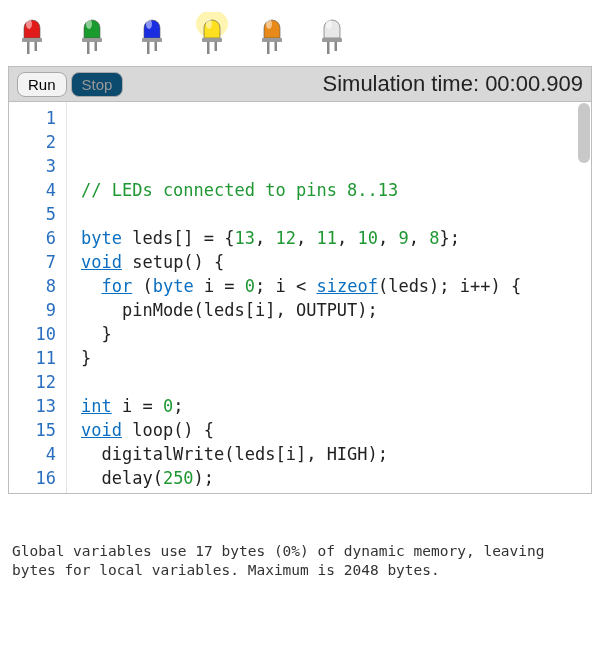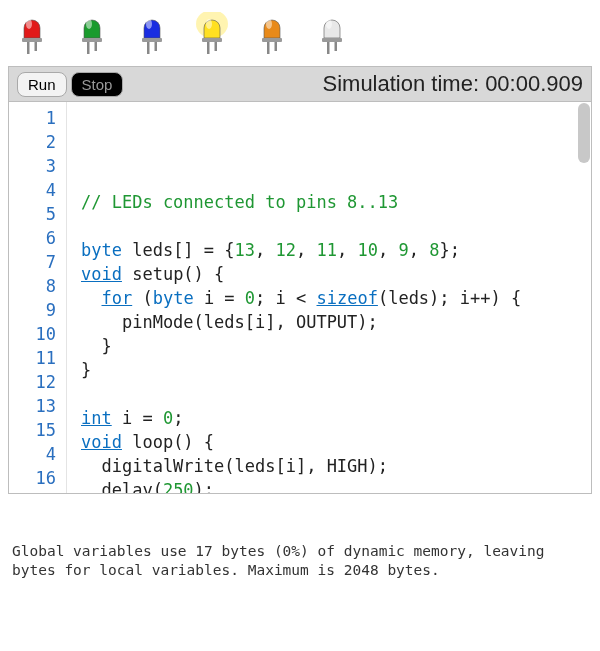--- a/index.html
+++ b/index.html
@@ -28,21 +28,21 @@
     padding: 3px 10px;
     margin-right: 4px;
     background: #f3f3f3;
     border: 1px solid #a9a9a9;
     border-radius: 8px;
     cursor: pointer;
   }
   .toolbar button:disabled {
     color: #999;
     cursor: default;
-    background: #000000;
+    background: #0c4a6e;
   }
   .sim-time {
     margin-left: auto;
     font-size: 22px;
     color: #222;
   }
   .editor {
     display: flex;
     border: 1px solid #bdbdbd;
     border-top: none;
@@ -57,21 +57,21 @@
     width: 58px;
     text-align: right;
     padding: 4px 10px 0 0;
     color: #2a6fbf;
     border-right: 1px solid #e4e4e4;
     user-select: none;
   }
   .gutter div { height: 24px; }
   .code {
     flex: 1;
-    padding: 16px 0 0 14px;
+    padding: 4px 0 0 14px;
     white-space: pre;
     color: #222;
     position: relative;
     overflow: hidden;
   }
   .code-line { height: 24px; }
   .tok-comment { color: #1f9733; }
   .tok-keyword { color: #0a6fc0; text-decoration: underline; }
   .tok-number  { color: #1f9733; }
   .tok-type    { color: #0a6fc0; }

